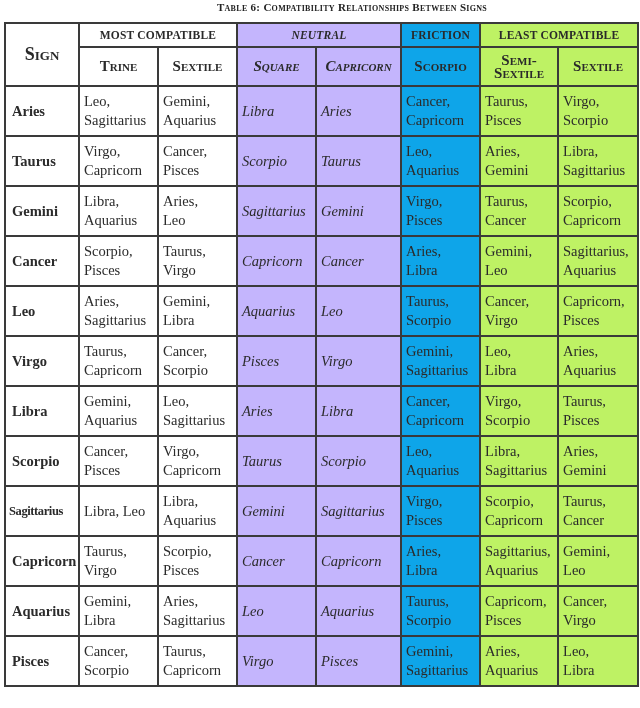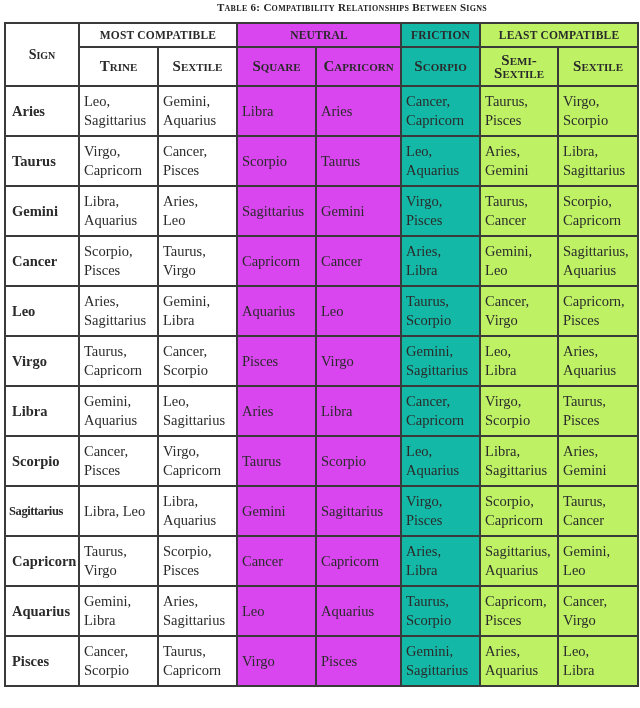--- a/index.html
+++ b/index.html
@@ -8,27 +8,27 @@
     .title { position: absolute; left: 0; top: 1px; width: 640px; text-align: center;
              font-family: "Liberation Serif", serif; font-weight: bold;
              font-size: 11px; font-variant: small-caps; letter-spacing: 0.3px; color: #222; margin-left: 32px; }
     table { position: absolute; left: 4px; top: 22px; border-collapse: collapse;
             table-layout: fixed; width: 633px; }
     td, th { border: 2px solid #3a3a3a; padding: 0 4px; vertical-align: middle;
              font-family: "Liberation Serif", serif; }
     th { font-weight: bold; font-variant: small-caps; color: #2a2a2a; text-align: center; }
     th.group { height: 22px; font-size: 11.5px; letter-spacing: 0.2px; }
     th.sub { height: 37px; font-size: 15px; line-height: 13px; }
-    th.sign { font-size: 14px; }
+    th.sign { font-size: 18px; }
     td { height: 48px; font-size: 14.5px; line-height: 19px; text-align: left; color: #2b2b2b; }
     td.signname { font-weight: bold; font-size: 14.5px; padding-left: 6px; }
     td.signname.small { font-size: 12.5px; letter-spacing: -0.4px; padding-left: 3px; }
     .c-white { background: #ffffff; }
-    .c-neutral { background: #d946ef; }
-    .c-friction { background: #14b8a6; }
+    .c-neutral { background: #c4b5fd; font-style: italic; }
+    .c-friction { background: #0ea5e9; }
     .c-least { background: #bef264; }
     .line { display: block; white-space: nowrap; }
   </style>
 </head>
 <body>
 
 <div class="title">Table 6: Compatibility Relationships Between Signs</div>
 
 <table>
   <colgroup>

